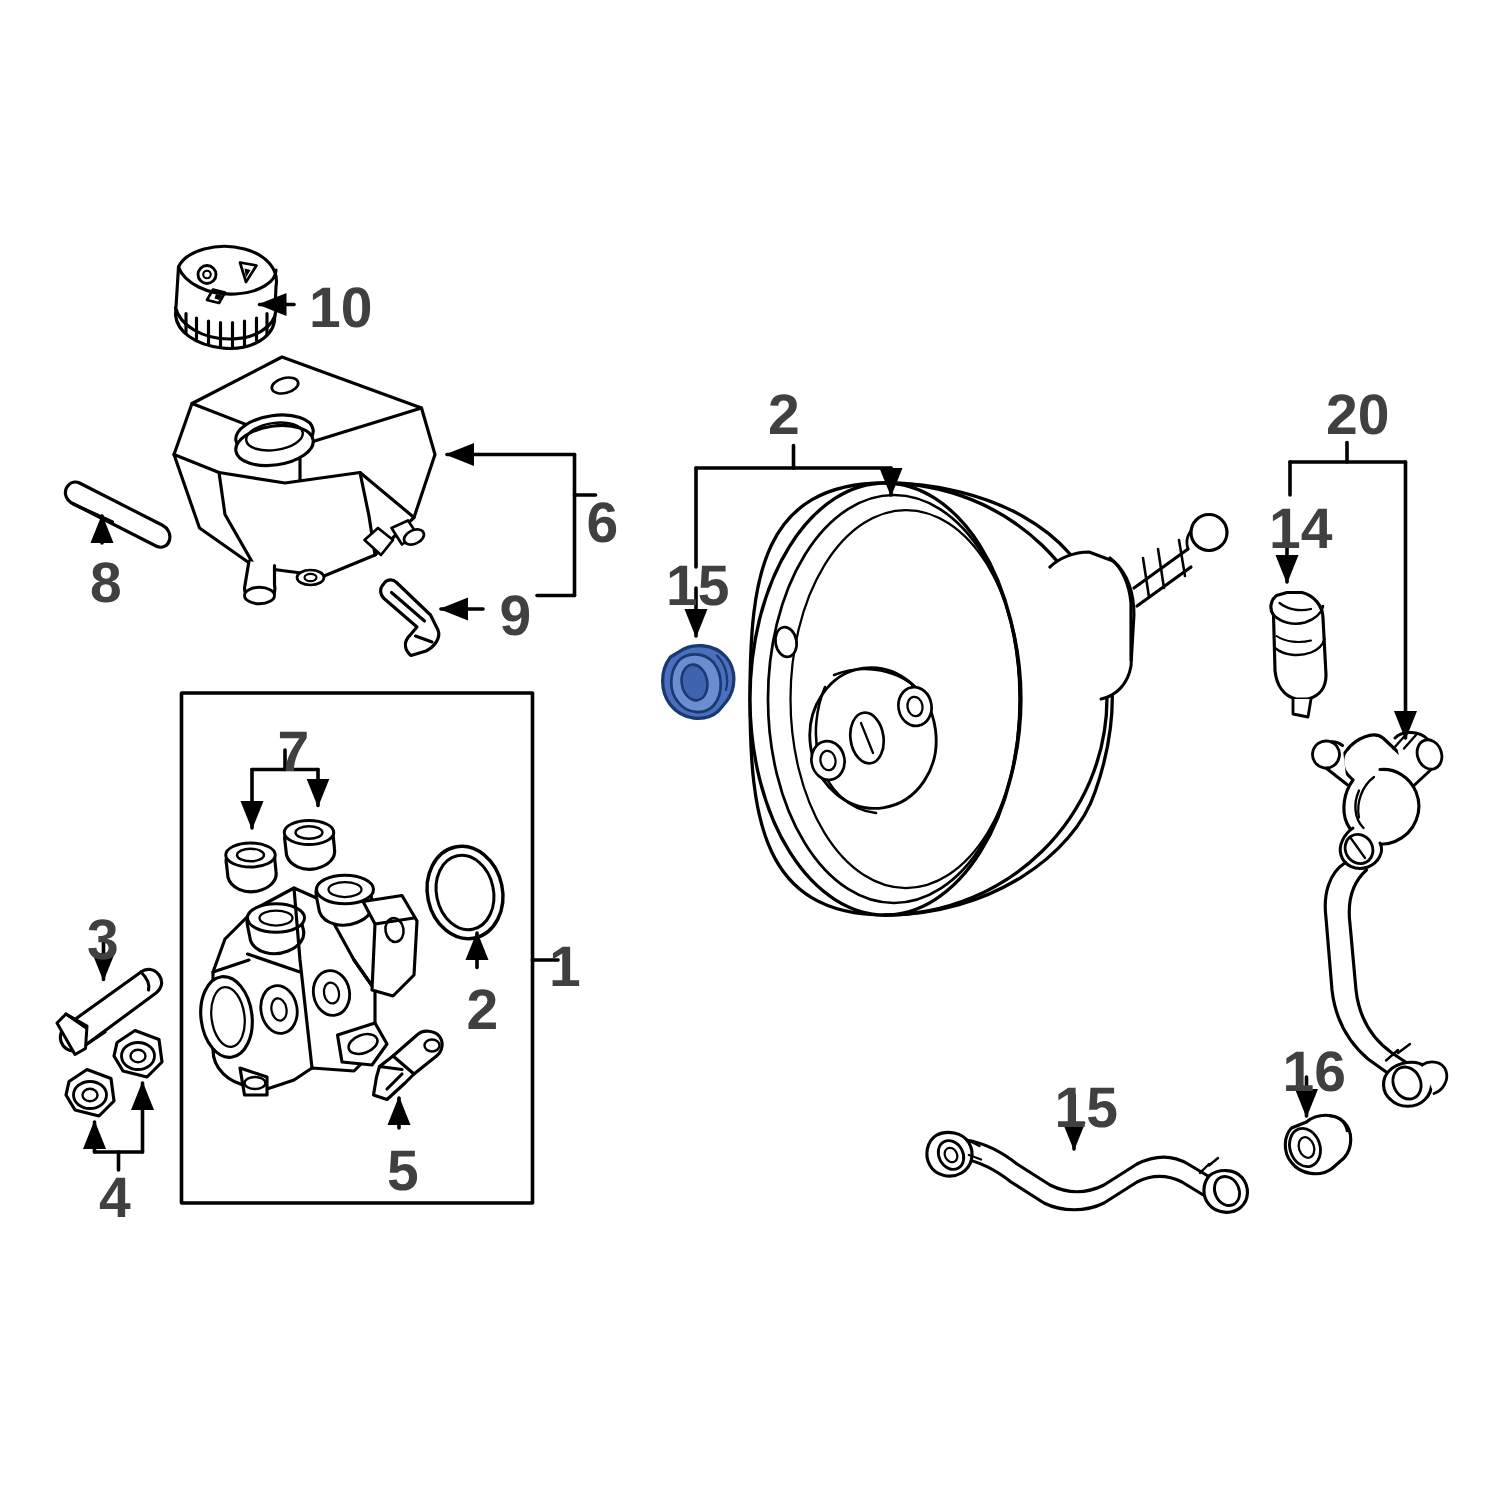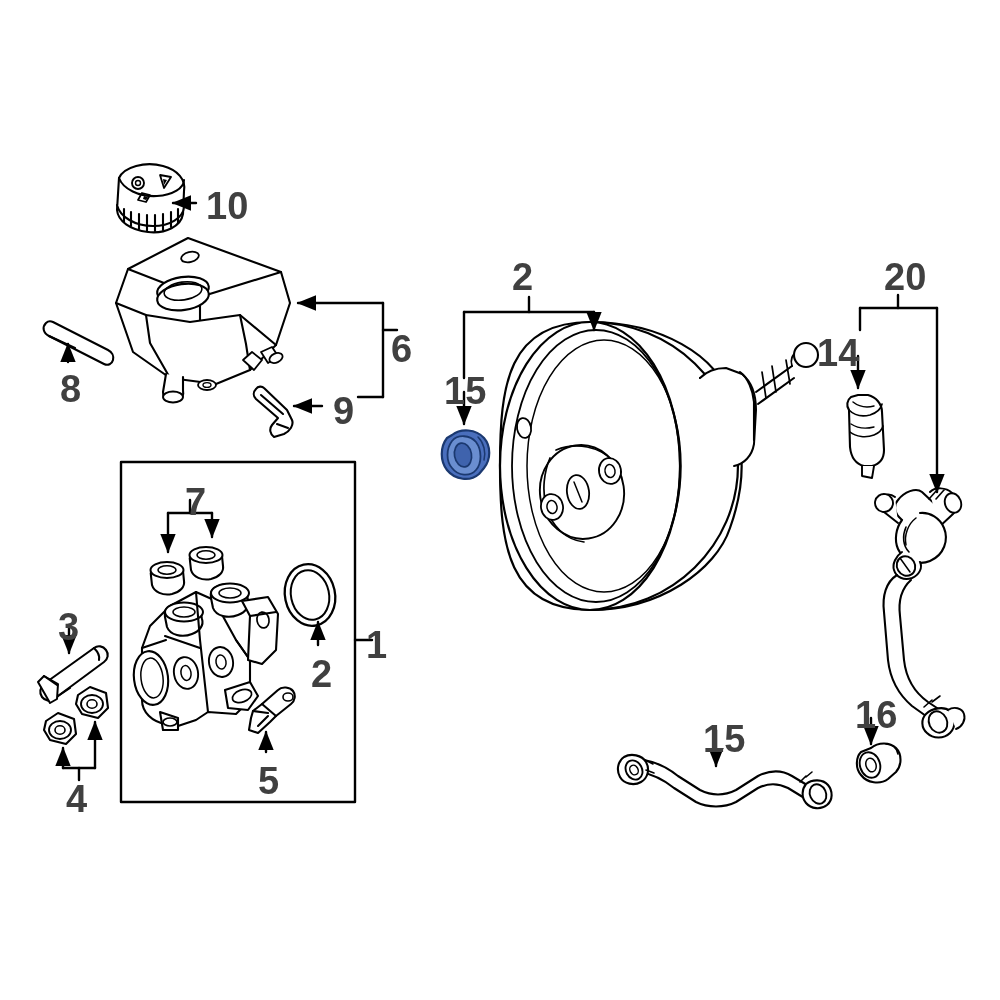--- a/index.html
+++ b/index.html
@@ -378,17 +378,17 @@
   <div class="callout-label" style="left:66px;top:780px;">4</div>
   <div class="callout-label" style="left:258px;top:762px;">5</div>
   <div class="callout-label" style="left:391px;top:330px;">6</div>
   <div class="callout-label" style="left:185px;top:483px;">7</div>
   <div class="callout-label" style="left:60px;top:370px;">8</div>
   <div class="callout-label" style="left:333px;top:392px;">9</div>
   <div class="callout-label" style="left:206px;top:187px;">10</div>
   <div class="callout-label" style="left:512px;top:258px;">2</div>
   <div class="callout-label" style="left:444px;top:372px;">15</div>
   <div class="callout-label" style="left:884px;top:258px;">20</div>
-  <div class="callout-label" style="left:817px;top:334px;">14</div>
+  <div class="callout-label" style="left:846px;top:334px;">14</div>
   <div class="callout-label" style="left:703px;top:709px;margin-top:11px;">15</div>
   <div class="callout-label" style="left:855px;top:696px;text-align:center;">16</div>
 
 </div>
 
 </body></html>

